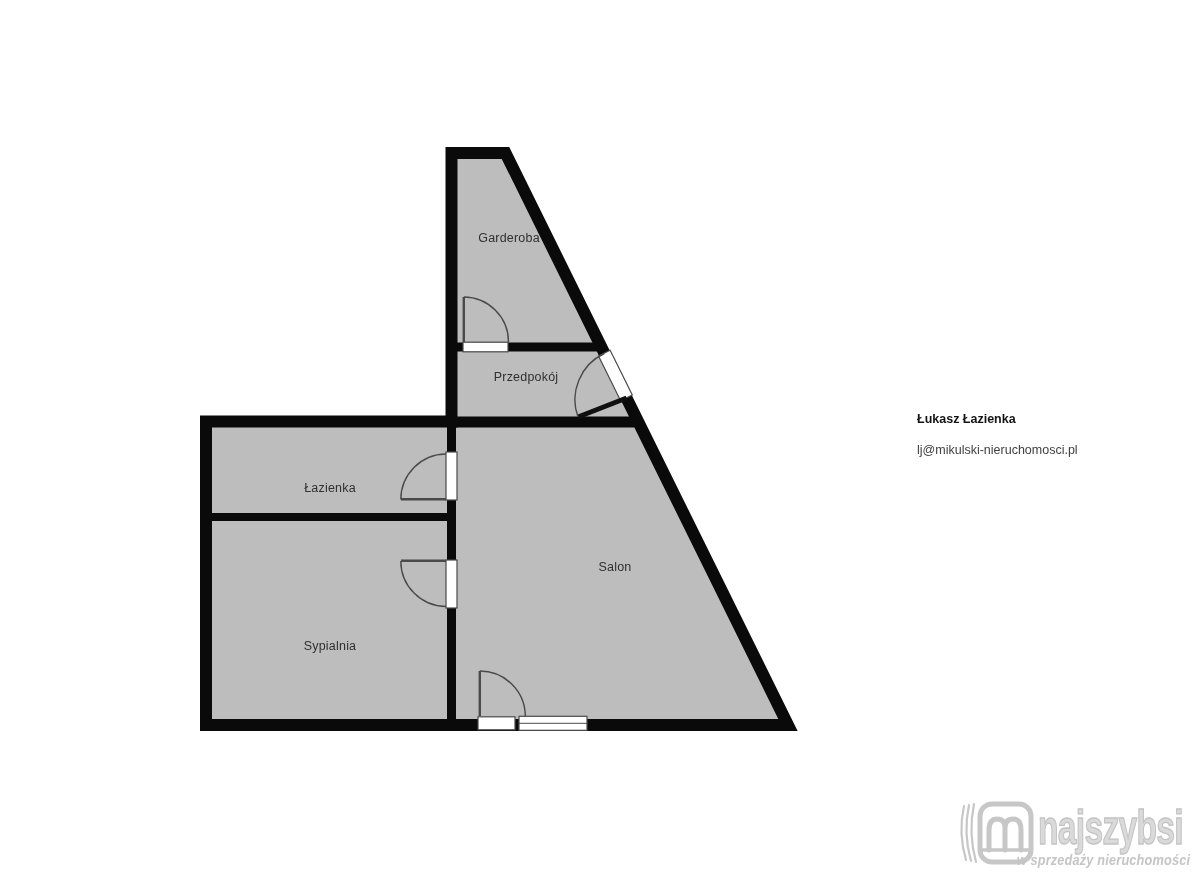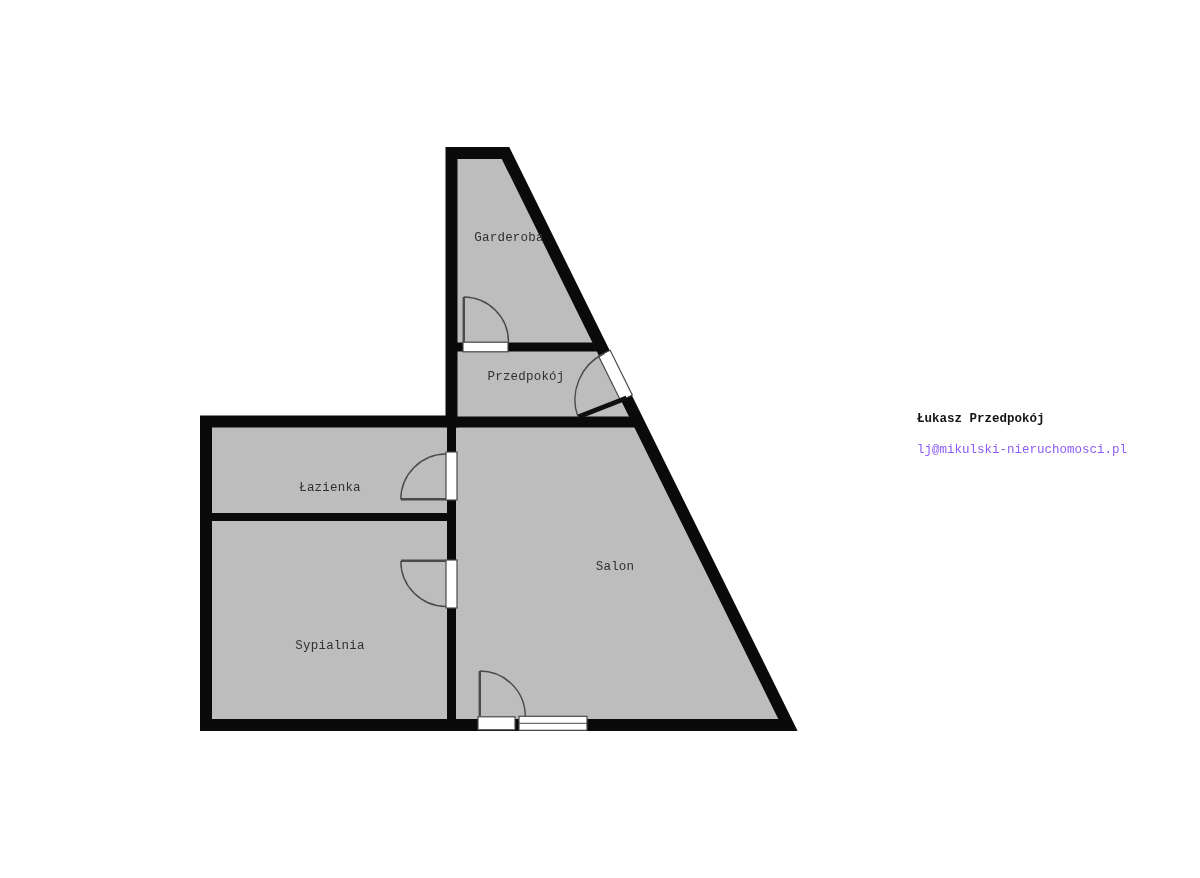--- a/index.html
+++ b/index.html
@@ -1,20 +1,20 @@
 <!DOCTYPE html>
 <html style="--wall: #0a0a0a; --room_fill: #bdbdbd; --door_line: #4a4a4a; --label_text: #303030; --logo_gray: #c6c6c6;"><head>
 <meta charset="utf-8">
 <style>
   html,body{margin:0;padding:0;}
   body{
     width:1200px;height:878px;background:#ffffff;position:relative;overflow:hidden;
     font-family:"Liberation Sans",sans-serif;
   }
-  .canvas{position:absolute;inset:0;font-family:Liberation Mono, monospace;}
+  .canvas{position:absolute;inset:0;}
   svg{display:block;}
 
   
   .room-fill{fill:var(--room_fill,#bdbdbd);}
   .wall{fill:none;stroke:var(--wall,#0a0a0a);}
   .wall-outer{stroke-width:12;stroke-miterlimit:12;}
   .wall-9{stroke-width:9;}
   .wall-11{stroke-width:11;}
   .wall-8{stroke-width:8;}
   .door-gap{fill:#ffffff;stroke:var(--door_line,#4a4a4a);stroke-width:1.2;}
@@ -25,21 +25,21 @@
   .win-line{stroke:var(--door_line,#3a3a3a);stroke-width:1;}
 
   .room-label{
     position:absolute;transform:translate(-50%,-50%);
     font-size:12.5px;color:var(--label_text,#303030);
     letter-spacing:0.2px;white-space:nowrap;
   }
 
   .agent{position:absolute;left:917px;top:412px;}
   .agent-name{font-weight:700;font-size:12.5px;color:#141414;margin-bottom:17px;white-space:nowrap;}
-  .agent-email{font-size:12.5px;color:#8b5cf6;white-space:nowrap;}
+  .agent-email{font-size:12.5px;color:#404040;white-space:nowrap;}
 
   .logo{position:absolute;left:956px;top:801px;display:flex;align-items:flex-start;gap:4px;}
   .logo-text{display:flex;flex-direction:column;width:152px;}
   .logo-brand{
     font-size:48px;font-weight:700;line-height:0.80;letter-spacing:-1px;
     color:#dadada;-webkit-text-stroke:1.4px #c3c3c3;
     transform:scaleX(0.70);transform-origin:0 0;white-space:nowrap;margin-top:8px;
   }
   .logo-tagline{
     font-size:15px;font-style:italic;font-weight:700;color:#c5c5c5;
@@ -101,18 +101,34 @@
     </g>
   </svg>
 
   <div class="room-label" style="left:509px;top:238px">Garderoba</div>
   <div class="room-label" style="left:526px;top:377px">Przedpokój</div>
   <div class="room-label" style="left:330px;top:488px">Łazienka</div>
   <div class="room-label" style="left:330px;top:646px">Sypialnia</div>
   <div class="room-label" style="left:615px;top:567px">Salon</div>
 
   <div class="agent">
-    <div class="agent-name">Łukasz Przedpokój</div>
+    <div class="agent-name">Łukasz Łazienka</div>
     <div class="agent-email">lj@mikulski-nieruchomosci.pl</div>
   </div>
 
+  <div class="logo">
+    <svg class="logo-icon" viewBox="0 0 78 64" width="78" height="64">
+      <g fill="none" stroke="#c7c7c7" stroke-linecap="round">
+        <path d="M8,5  Q2,32 10,59" stroke-width="2.2"></path>
+        <path d="M13,4 Q7,32 15,60" stroke-width="2.2"></path>
+        <path d="M18,3 Q12,32 20,61" stroke-width="2.2"></path>
+        <rect x="24" y="3" width="51" height="58" rx="12" stroke-width="5" fill="#ffffff"></rect>
+        <line x1="26" y1="49" x2="73" y2="49" stroke-width="3.5"></line>
+        <path d="M33,49 V29 Q33,18 41,18 Q49,18 49,27 V49 M49,27 Q49,18 57,18 Q65,18 65,29 V49" stroke-width="5"></path>
+      </g>
+    </svg>
+    <div class="logo-text">
+      <div class="logo-brand">najszybsi</div>
+      <div class="logo-tagline">w sprzedaży nieruchomości</div>
+    </div>
+  </div>
 
 </div>
 
 </body></html>

